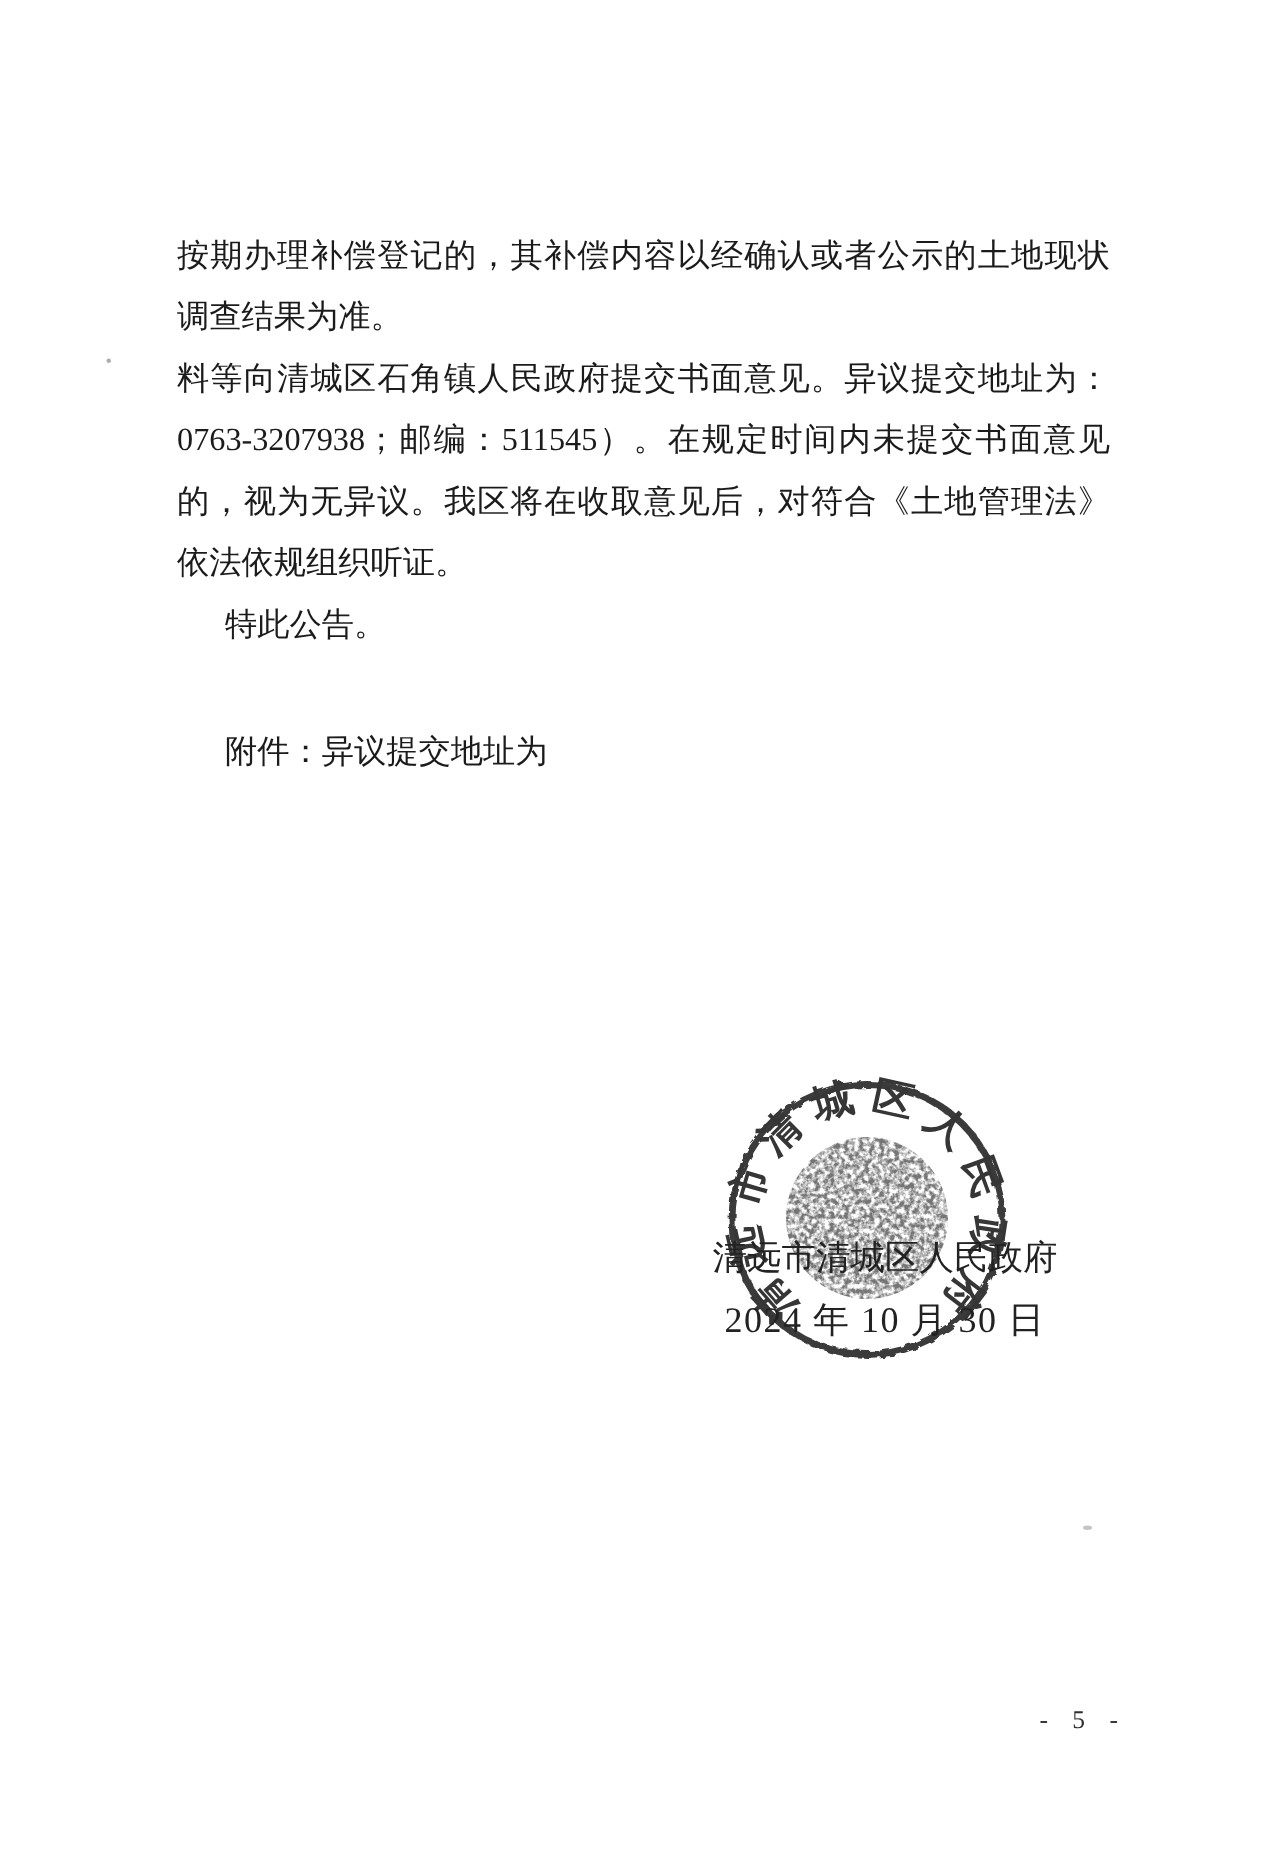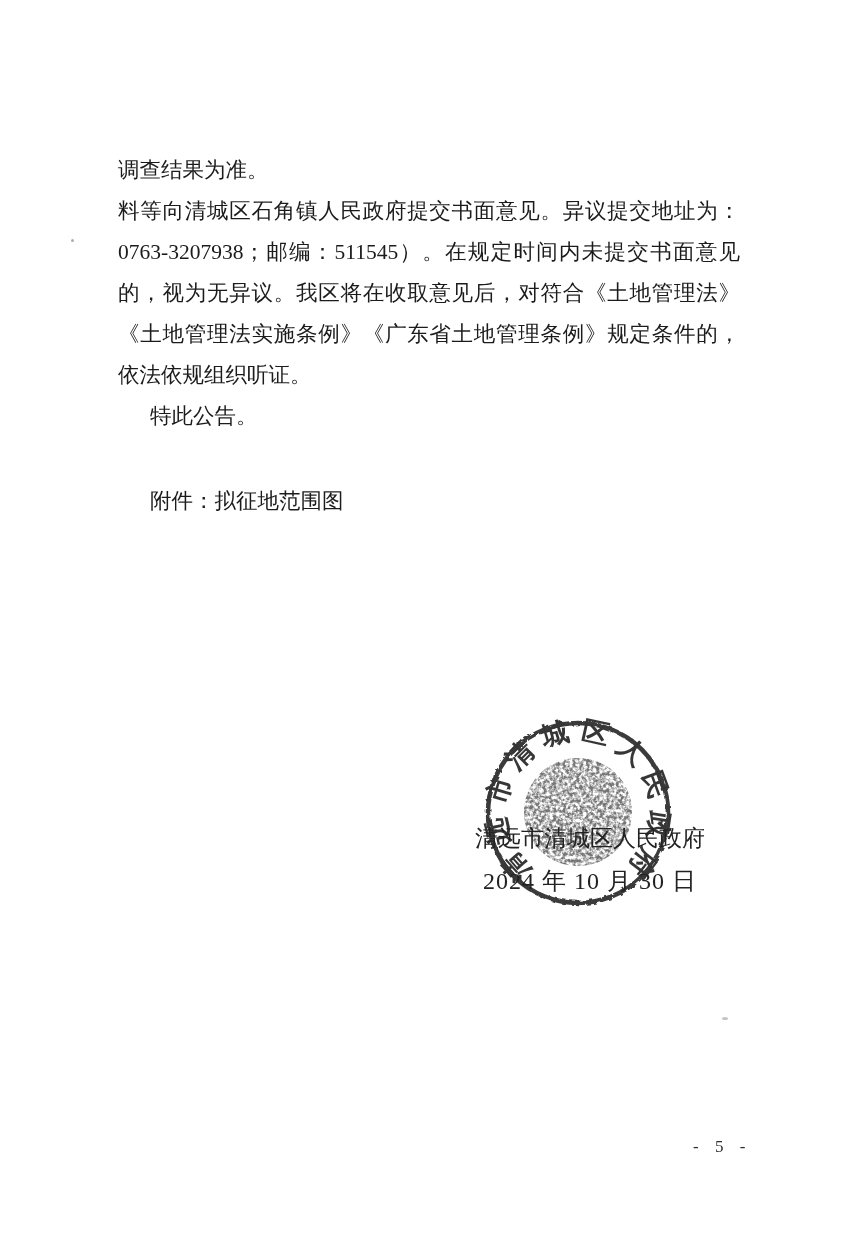--- a/index.html
+++ b/index.html
@@ -62,28 +62,28 @@
 </style>
 </head>
 <body>
 
 <div class="page">
 
   <div class="speck s1"></div>
   <div class="speck s2"></div>
 
   <div class="body-text">
+    <div class="line fill">按期办理补偿登记的，其补偿内容以经确认或者公示的土地现状</div>
     <div class="line">调查结果为准。</div>
     <div class="line fill">料等向清城区石角镇人民政府提交书面意见。异议提交地址为：</div>
     <div class="line fill">0763-3207938；邮编：511545）。在规定时间内未提交书面意见</div>
     <div class="line fill">的，视为无异议。我区将在收取意见后，对符合《土地管理法》</div>
-    <div class="line fill">《土地管理法实施条例》《广东省土地管理条例》规定条件的，</div>
     <div class="line">依法依规组织听证。</div>
     <div class="line indent">特此公告。</div>
-    <div class="line indent attachment">附件：拟征地范围图</div>
+    <div class="line indent attachment">附件：异议提交地址为</div>
   </div>
 
   <svg class="seal" width="196" height="200" viewBox="0 0 196 200">
     <defs>
       <filter id="speckle" x="-15%" y="-15%" width="130%" height="130%">
         <feTurbulence type="fractalNoise" baseFrequency="0.30" numOctaves="3" seed="11" result="t"></feTurbulence>
         <feColorMatrix in="t" type="matrix" values="0 0 0 0 0.14  0 0 0 0 0.14  0 0 0 0 0.14  0 0 0 3 -1" result="n"></feColorMatrix>
         <feComposite in="n" in2="SourceGraphic" operator="in"></feComposite>
       </filter>
       <filter id="roughen" x="-10%" y="-10%" width="120%" height="120%">

